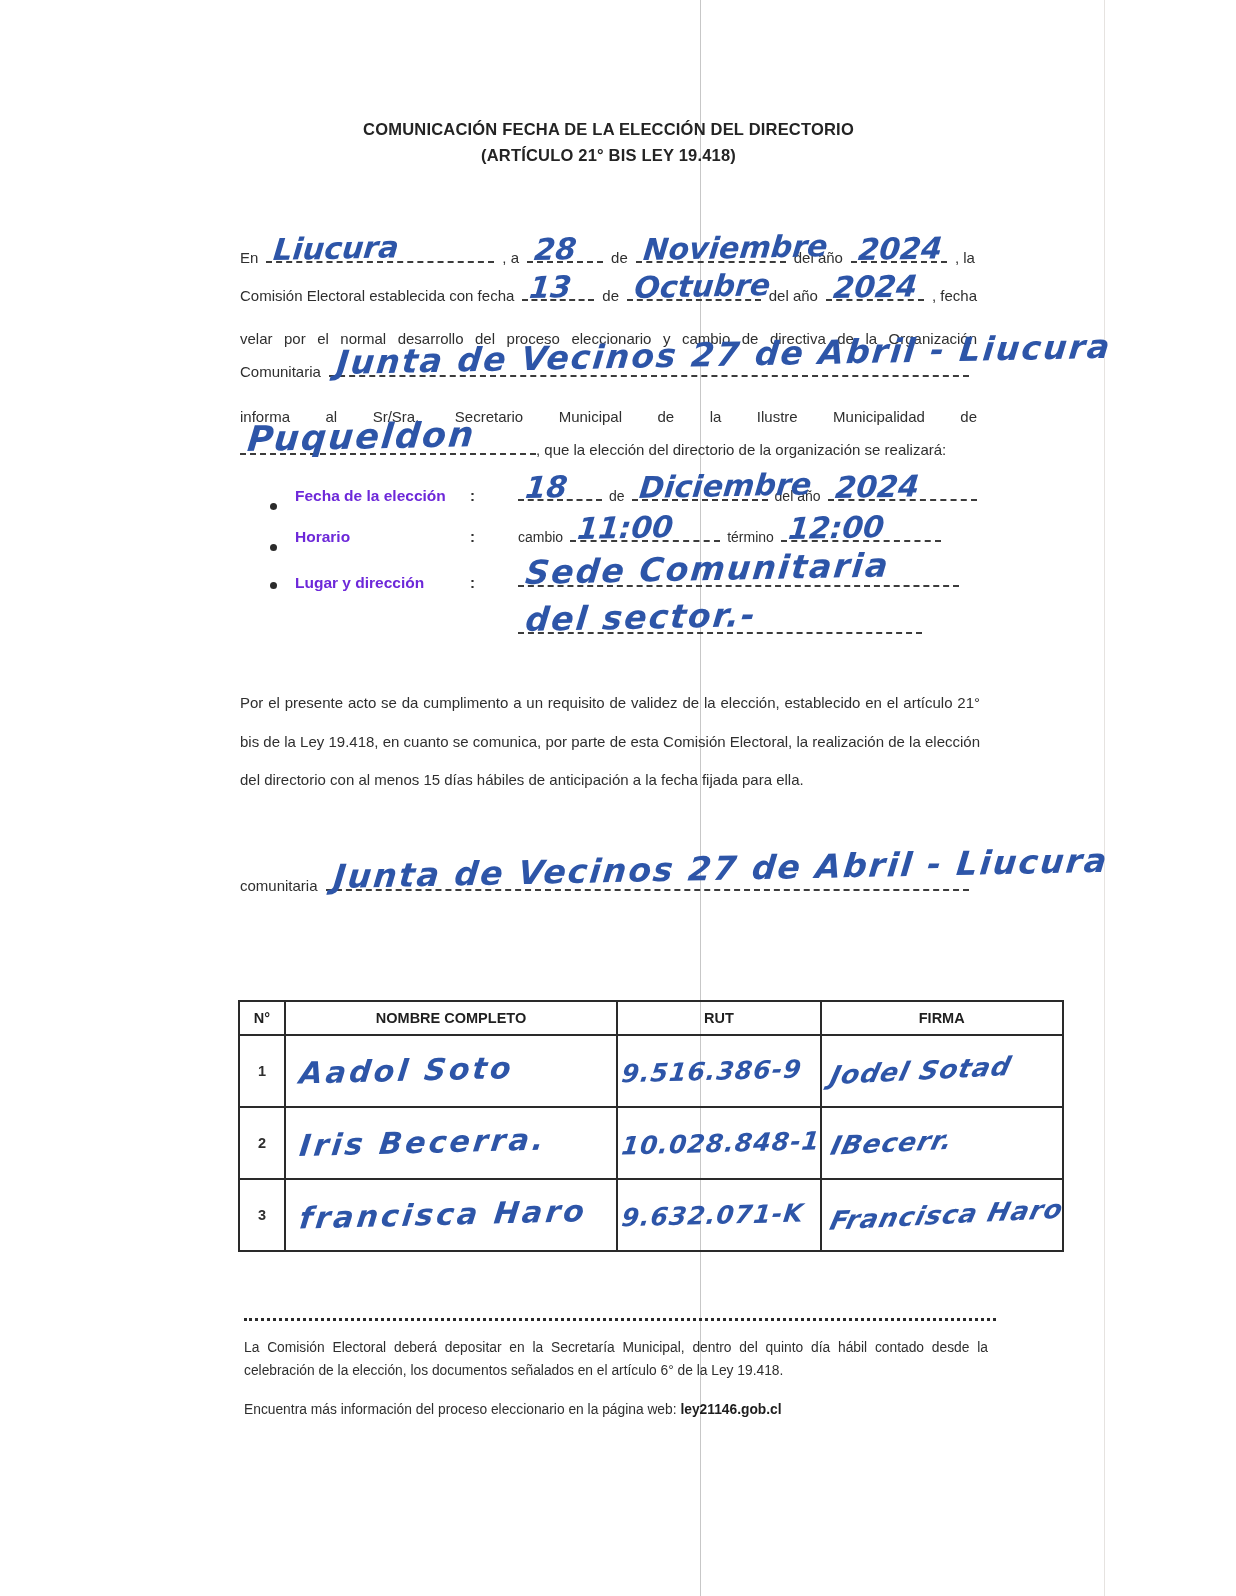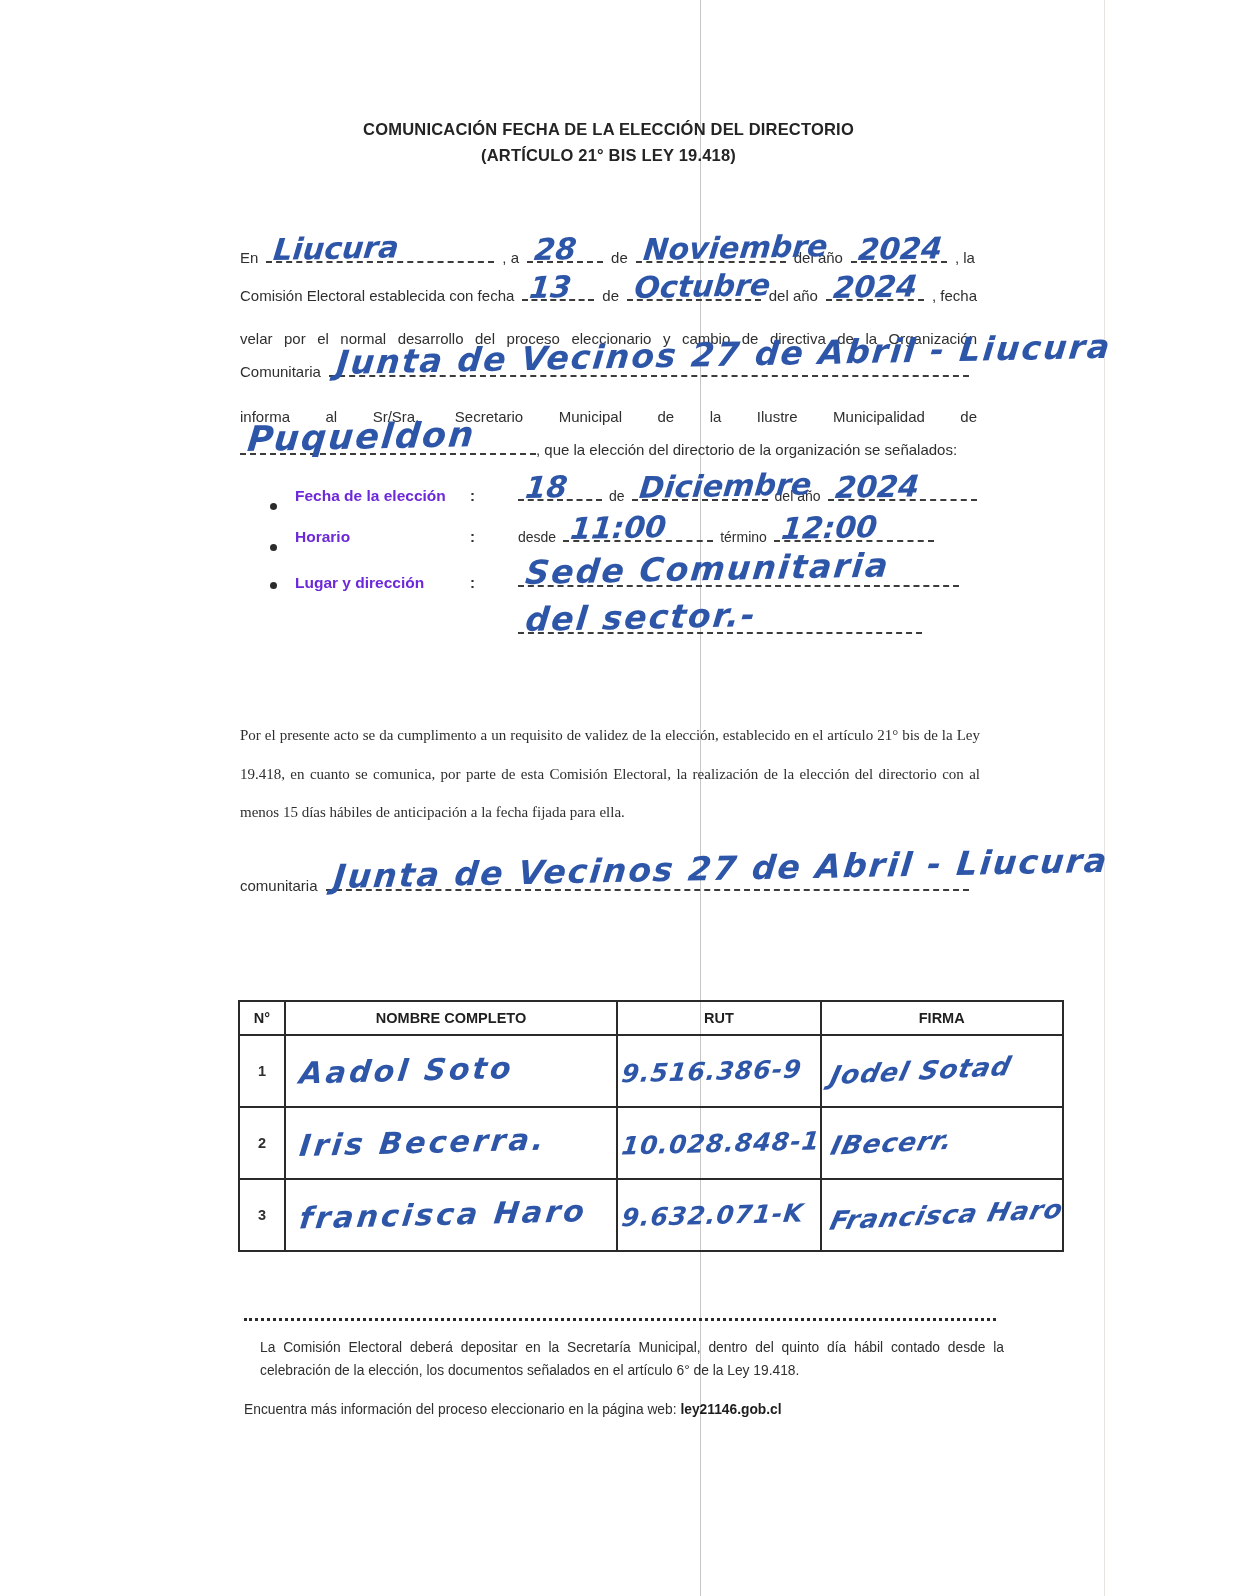--- a/index.html
+++ b/index.html
@@ -29,40 +29,40 @@
   .dbullet{width:7px;height:7px;border-radius:50%;background:#2b2b2b;align-self:center;
            margin:0 18px 0 30px;flex:0 0 auto;}
   .dlabel{width:175px;font-weight:700;font-size:15.5px;color:#6d28d9;}
   .dcolon{width:48px;font-weight:700;}
   .dcontent{flex:1;display:flex;align-items:baseline;font-size:14px;white-space:nowrap;}
   .dcontent .gap{margin:0 7px;}
   .lugar-lines{flex:1;display:flex;flex-direction:column;gap:32px;padding-top:4px;}
 
   .para{position:absolute;left:240px;width:740px;font-size:15px;line-height:38.5px;
         text-align:justify;color:#2f2f2f;}
-  .p1{top:716px;font-family:Liberation Serif, serif;}
+  .p1{top:684px;}
   .suscriben{position:absolute;top:876px;left:240px;width:737px;font-size:15px;}
 
   table.sign{position:absolute;top:1000px;left:238px;border-collapse:collapse;}
   table.sign th,table.sign td{border:2px solid #2a2a2a;padding:0;}
   table.sign th{height:32px;font-size:14.5px;font-weight:700;text-align:center;color:#1f1f1f;}
   table.sign td{height:70px;vertical-align:middle;}
   .col-num{width:44px;} .col-nombre{width:330px;} .col-rut{width:130px;} .col-firma{width:233px;}
   td.num{text-align:center;font-weight:700;font-size:14.5px;vertical-align:top;padding-top:10px;}
   .cell-hw{display:inline-block;color:#2d55a8;font-family:"DejaVu Sans",sans-serif;
            font-style:italic;font-weight:600;white-space:nowrap;line-height:1;
            transform:skewX(-8deg) rotate(-1.5deg);}
   .name-hw{font-size:30px;letter-spacing:3px;padding-left:14px;}
   .rut-hw{font-size:25px;letter-spacing:1px;padding-left:4px;}
   .sig-hw{font-size:26px;letter-spacing:1px;padding-left:10px;
           transform:skewX(-16deg) rotate(-3deg);}
 
   .rule{position:absolute;top:1318px;left:244px;width:752px;border-top:3px dotted #2b2b2b;}
   .note{position:absolute;top:1336px;left:244px;width:744px;font-size:13.8px;line-height:23px;
-        text-align:justify;margin-left:16px;}
+        text-align:justify;}
   .info{position:absolute;top:1402px;left:244px;font-size:13.8px;}
   .info b{color:#1d1d1d;}
 </style>
 </head>
 <body>
 
 <div class="page">
 
   <div class="fold" style="left:700px"></div>
   <div class="fold f2" style="left:1104px"></div>
@@ -118,21 +118,21 @@
         <span class="hw hw-34">Junta de Vecinos 27 de Abril - Liucura</span>
       </span>
     </div>
 
     <div class="just">informa al Sr/Sra. Secretario Municipal de la Ilustre Municipalidad de</div>
 
     <div class="iline" style="height:42px">
       <span class="blank" style="width:296px">
         <span class="hw hw-36">Puqueldon</span>
       </span>
-      <span>, que la elección del directorio de la organización se señalados:</span>
+      <span>, que la elección del directorio de la organización se realizará:</span>
     </div>
 
   </div>
 
   <div class="details">
 
     <div class="drow">
       <span class="dbullet"></span>
       <span class="dlabel">Fecha de la elección</span>
       <span class="dcolon">:</span>
@@ -149,21 +149,21 @@
           <span class="hw hw-30">2024</span>
         </span>
       </span>
     </div>
 
     <div class="drow">
       <span class="dbullet"></span>
       <span class="dlabel">Horario</span>
       <span class="dcolon">:</span>
       <span class="dcontent">
-        <span>desde</span>
+        <span>cambio</span>
         <span class="blank gap" style="width:150px">
           <span class="hw hw-30">11:00</span>
         </span>
         <span>término</span>
         <span class="blank gap grow" style="max-width:160px">
           <span class="hw hw-30">12:00</span>
         </span>
       </span>
     </div>
 

